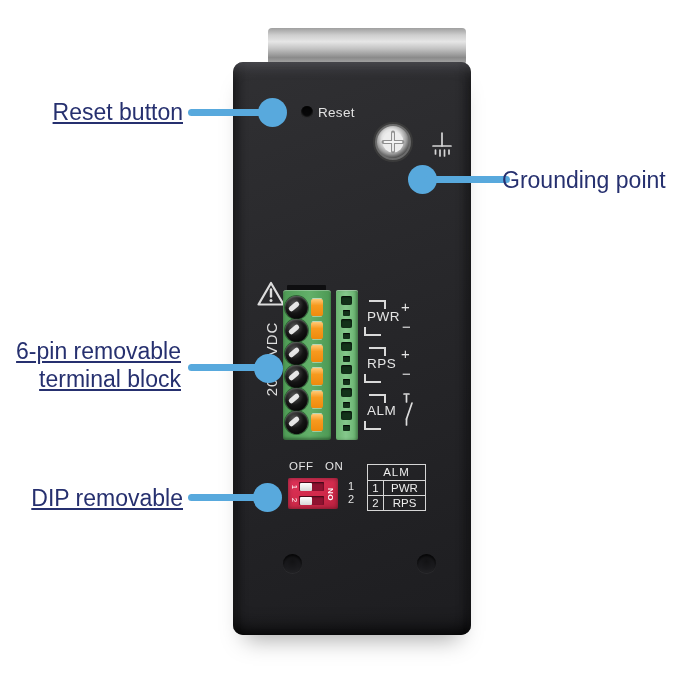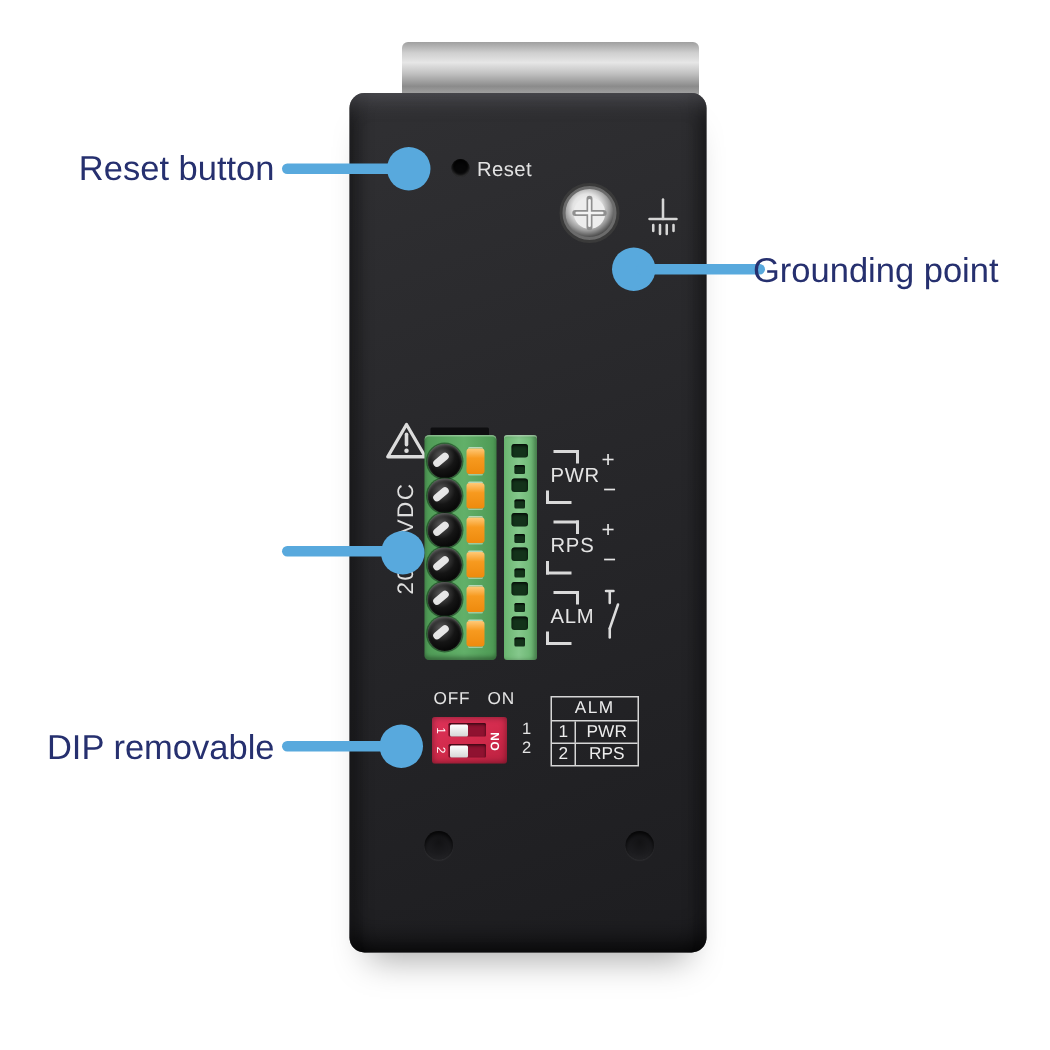--- a/index.html
+++ b/index.html
@@ -101,21 +101,21 @@
   .indent{
     width:19px;height:19px;border-radius:50%;top:492px;
     background:radial-gradient(circle at 50% 38%,#121214 0%,#1b1b1e 55%,#2b2b2e 100%);
     box-shadow:inset 0 2px 3px rgba(0,0,0,.85),0 1px 1px rgba(255,255,255,.06);
   }
 
   
   .co-label{color:#26306f;font-size:23px;font-weight:500;line-height:28px;}
   .co-line{height:7px;border-radius:3.5px;background:#58a9dd;}
   .co-dot{width:29px;height:29px;border-radius:50%;background:#58a9dd;}
-  .t-right{text-align:right;}
+  .t-right{text-align:right;text-decoration:underline;}
 </style>
 </head>
 <body>
 
 <div class="stage">
 
   <div class="abs din-bar"></div>
 
   <div class="abs device">
 
@@ -247,20 +247,24 @@
   </div>
 
   <div class="abs co-label t-right" style="left:10px;top:98px;width:173px;">Reset button</div>
   <div class="abs co-line" style="left:188px;top:108.5px;width:86px;"></div>
   <div class="abs co-dot" style="left:257.5px;top:97.5px;"></div>
 
   <div class="abs co-dot" style="left:407.5px;top:164.5px;"></div>
   <div class="abs co-line" style="left:424px;top:175.5px;width:86px;"></div>
   <div class="abs co-label" style="left:502px;top:166px;width:182px;">Grounding point</div>
 
+  <div class="abs co-label t-right" style="left:0px;top:337px;width:181px;">
+    <div>6-pin removable</div>
+    <div>terminal block</div>
+  </div>
   <div class="abs co-line" style="left:188px;top:364px;width:82px;"></div>
   <div class="abs co-dot" style="left:253.5px;top:353.5px;"></div>
 
   <div class="abs co-label t-right" style="left:10px;top:484px;width:173px;">DIP removable</div>
   <div class="abs co-line" style="left:188px;top:493.5px;width:81px;"></div>
   <div class="abs co-dot" style="left:252.5px;top:482.5px;"></div>
 
 </div>
 
 </body></html>

